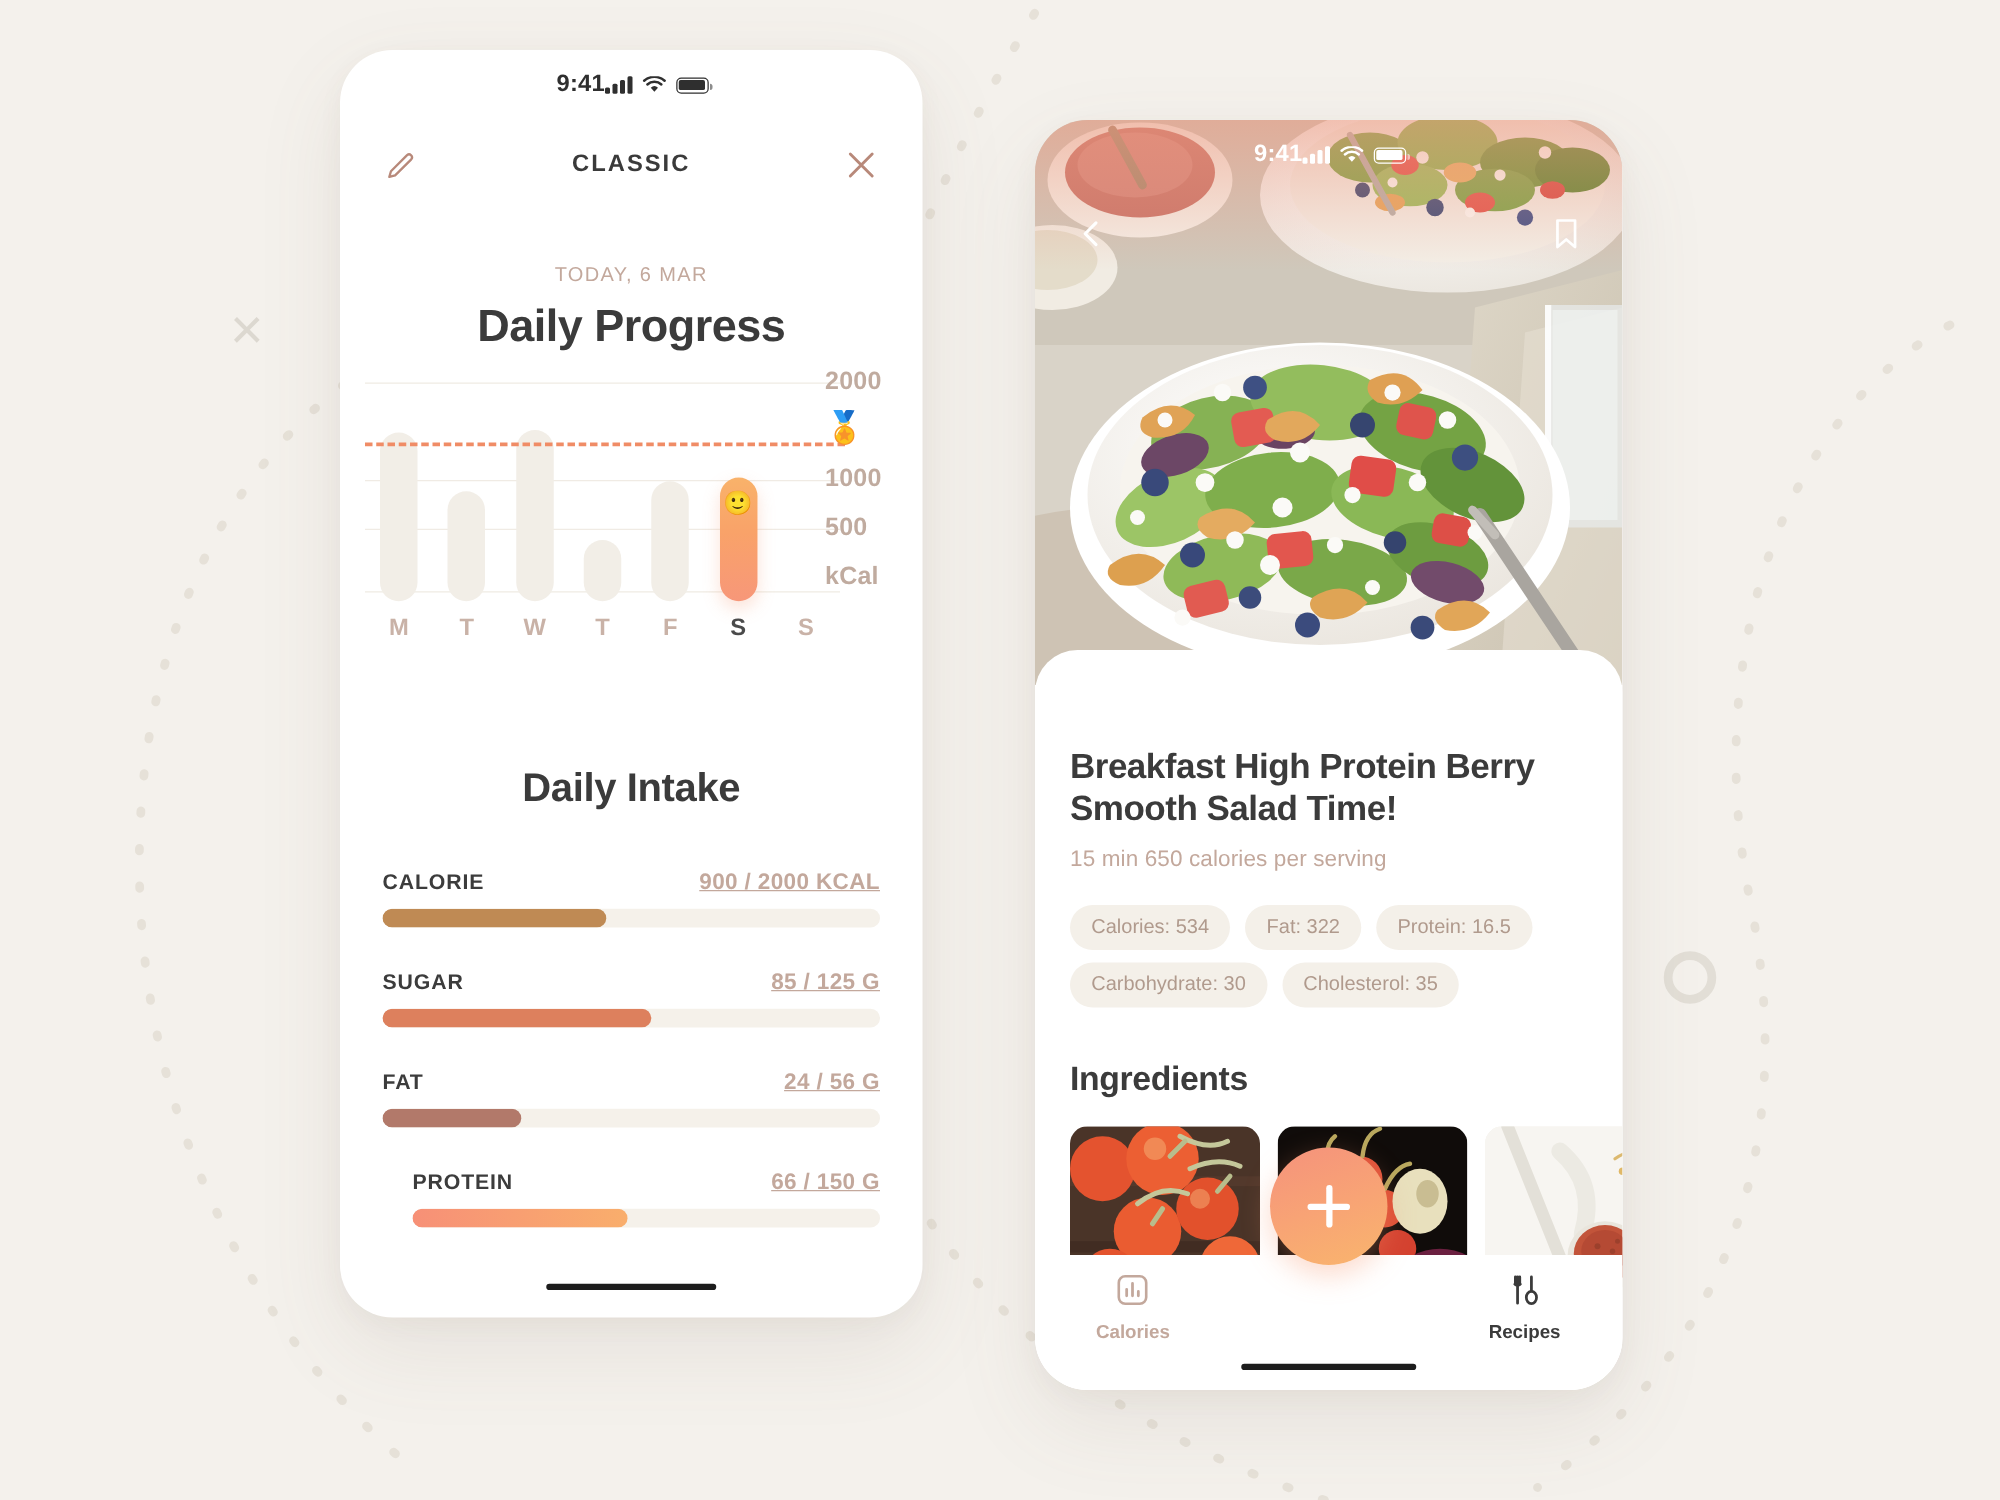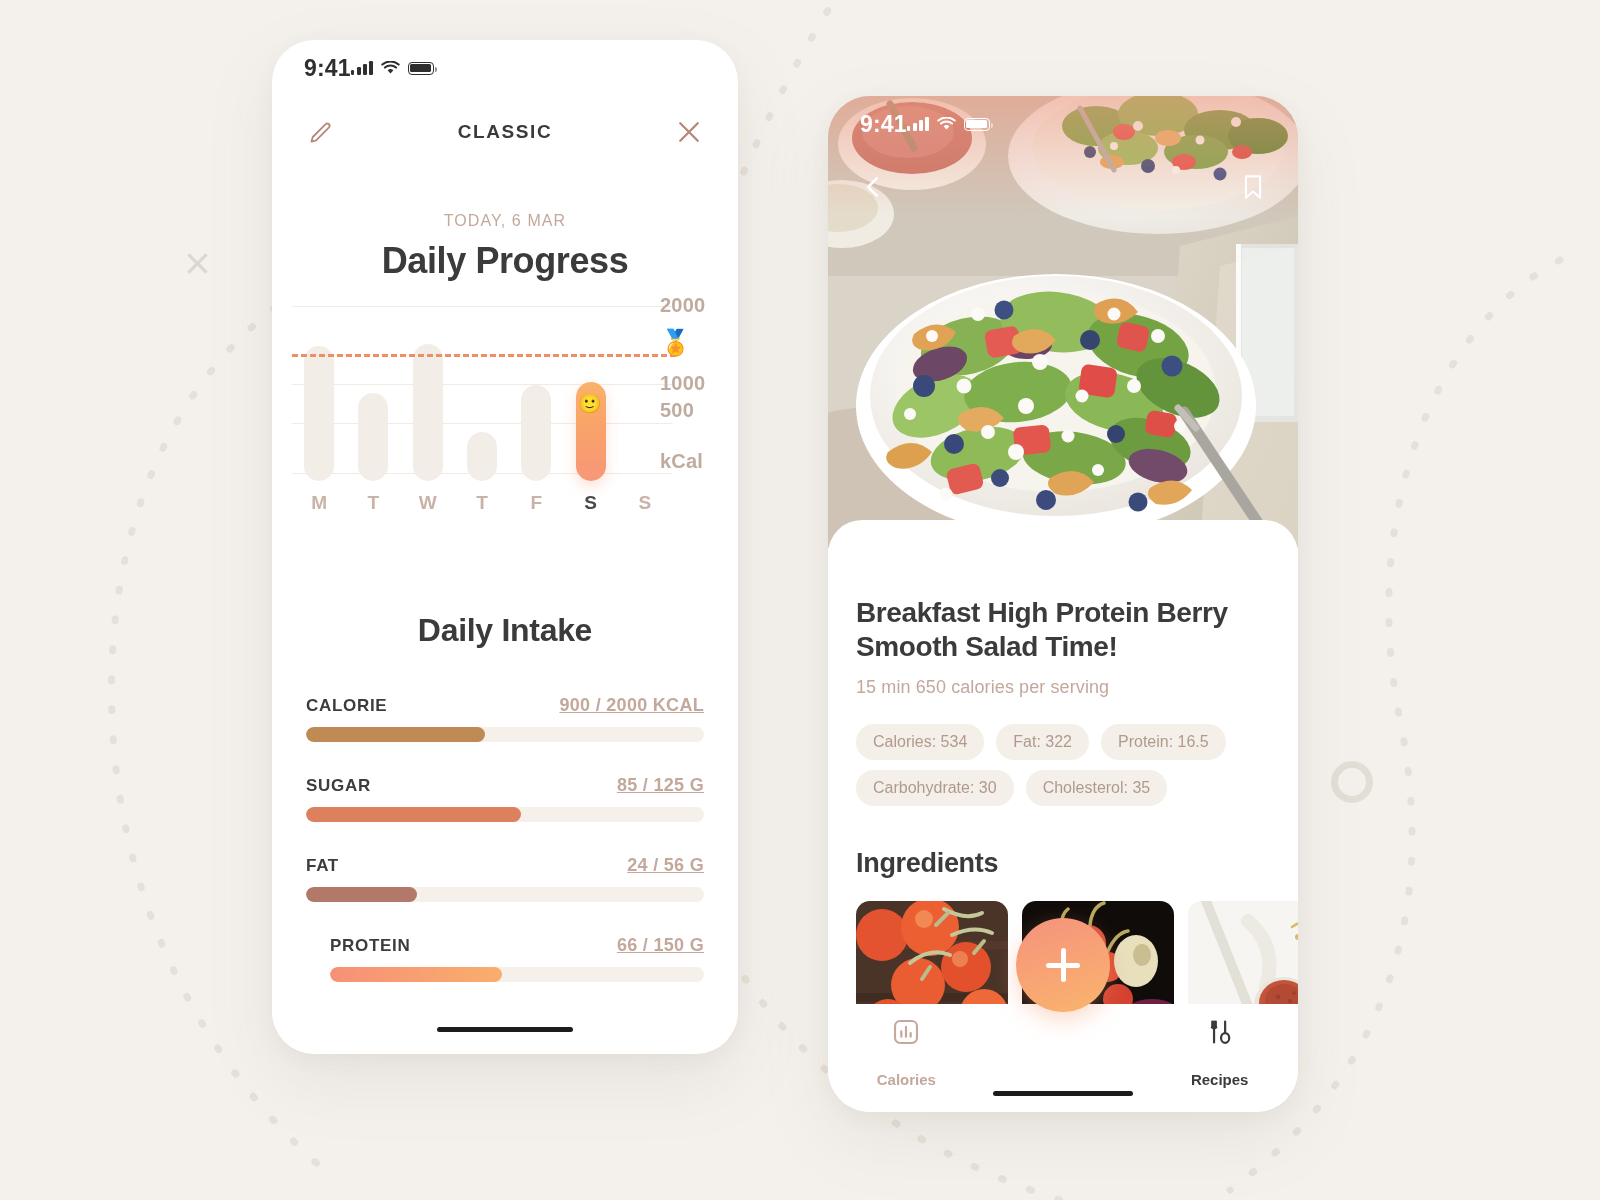--- a/index.html
+++ b/index.html
@@ -45,23 +45,23 @@
                 0 6px 20px rgba(120, 100, 85, 0.05);
   }
   #phone-left  { left: 272px; top: 40px;  width: 466px; height: 1014px; }
   #phone-right { left: 828px; top: 96px;  width: 470px; height: 1016px; }
 
   
   .statusbar {
     height: 56px;
     display: flex;
     align-items: center;
-    justify-content: flex-start;
+    justify-content: center;
     padding: 0 30px 0 32px;
-    font-size: 23px;
+    font-size: 19px;
     font-weight: bold;
     letter-spacing: .2px;
   }
   .statusbar.dark { color: #2f2f2f; }
   .statusbar.light { color: #ffffff; }
   .status-icons { display: flex; align-items: center; gap: 8px; }
 
   
   .sig { display: flex; align-items: flex-end; gap: 2.5px; height: 14px; }
   .sig i { width: 3.6px; border-radius: 1.2px; background: currentColor; display: block; }
@@ -362,21 +362,21 @@
     z-index: 6;
     display: flex;
     align-items: flex-start;
     padding-top: 14px;
   }
   .tab {
     flex: 1;
     display: flex;
     flex-direction: column;
     align-items: center;
-    gap: 25px;
+    gap: 11px;
   }
   .tab-label { font-size: 15px; font-weight: bold; }
   .tab.inactive .tab-label { color: #c3a89c; }
   .tab.active .tab-label { color: #3b3b3b; }
   .tab-spacer { flex: 1; }
 
   .fab {
     position: absolute;
     left: 50%;
     bottom: 100px;
@@ -497,21 +497,21 @@
           </div>
       </div>
 
       <div class="goal-line" style="top:48px;"></div>
     </div>
 
     <div class="y-axis">
       <div class="y-lab" style="top:0px;">2000</div>
       <div class="y-medal" style="top:36px;">🏅</div>
       <div class="y-lab" style="top:78px;">1000</div>
-      <div class="y-lab" style="top:105px;">500</div>
+      <div class="y-lab" style="top:117px;">500</div>
       <div class="y-lab" style="top:156px;">kCal</div>
     </div>
 
     <div class="x-axis">
       <div class="x-lab">M</div>
       <div class="x-lab">T</div>
       <div class="x-lab">W</div>
       <div class="x-lab">T</div>
       <div class="x-lab">F</div>
       <div class="x-lab active">S</div>

